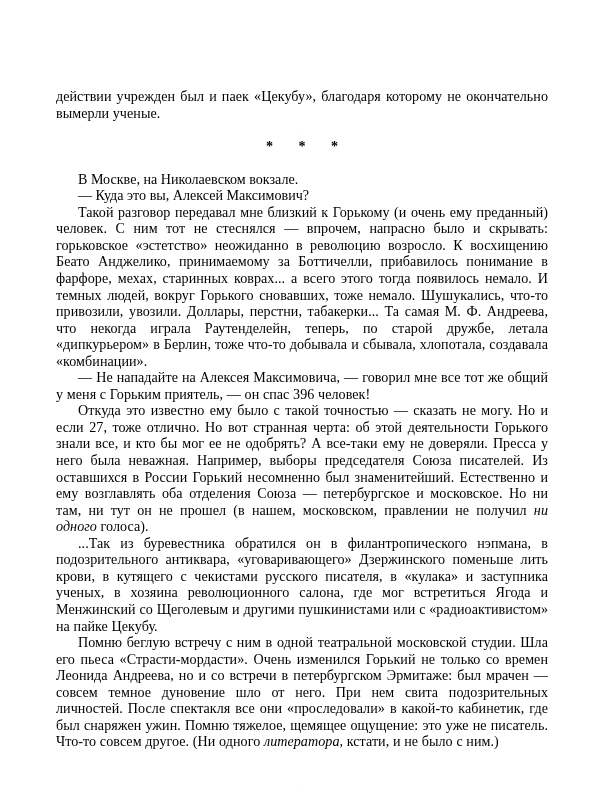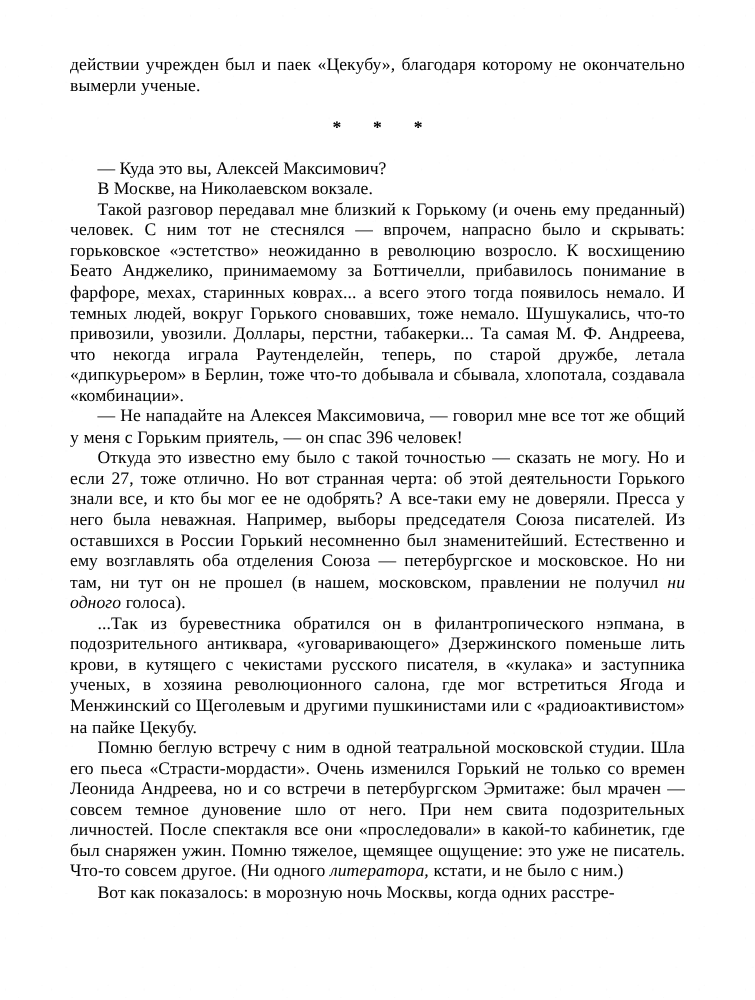--- a/index.html
+++ b/index.html
@@ -41,20 +41,21 @@
     word-spacing: 0.1px;
     hyphens: manual;
   }
 
   p.indent {
     text-indent: 22px;
   }
 
   p.noindent {
     text-indent: 0;
+    margin-top: 44px;
   }
 
   
   p.line {
     margin: 0;
     text-align: left;
     text-indent: 22px;
     font-size: 14.1px;
     line-height: 16.55px;
   }
@@ -110,33 +111,32 @@
 
     <p class="para noindent">действии учрежден был и паек «Цекубу», благодаря которому не окончательно вымерли ученые.</p>
 
 
     <div class="spacer-sm"></div>
 
     <p class="divider">* * *</p>
 
     <div class="spacer-sm"></div>
 
+    <p class="line">В Москве, на Николаевском вокзале.</p>
+
     <p class="line">— Куда это вы, Алексей Максимович?</p>
-
-    <p class="line">В Москве, на Николаевском вокзале.</p>
 
 
     <p class="para indent">Такой разговор передавал мне близкий к Горькому (и очень ему преданный) человек. С ним тот не стеснялся — впрочем, напрасно было и скрывать: горьковское «эстетство» неожиданно в революцию возросло. К восхищению Беато Анджелико, принимаемому за Боттичелли, прибавилось понимание в фарфоре, мехах, старинных коврах... а всего этого тогда появилось немало. И темных людей, вокруг Горького сновавших, тоже немало. Шушукались, что-то привозили, увозили. Доллары, перстни, табакерки... Та самая М. Ф. Андреева, что некогда играла Раутенделейн, теперь, по старой дружбе, летала «дипкурьером» в Берлин, тоже что-то добывала и сбывала, хлопотала, создавала «комбинации».</p>
 
     <p class="para indent">— Не нападайте на Алексея Максимовича, — говорил мне все тот же общий у меня с Горьким приятель, — он спас 396 человек!</p>
 
     <p class="para indent"><span>Откуда это известно ему было с такой точностью — сказать не могу. Но и если 27, тоже отлично. Но вот странная черта: об этой деятельности Горького знали все, и кто бы мог ее не одобрять? А все-таки ему не доверяли. Пресса у него была неважная. Например, выборы председателя Союза писателей. Из оставшихся в России Горький несомненно был знаменитейший. Естественно и ему возглавлять оба отделения Союза — петербургское и московское. Но ни там, ни тут он не прошел (в нашем, московском, правлении не получил </span><em class="it">ни одного</em><span> голоса).</span></p>
 
     <p class="para indent">...Так из буревестника обратился он в филантропического нэпмана, в подозрительного антиквара, «уговаривающего» Дзержинского поменьше лить крови, в кутящего с чекистами русского писателя, в «кулака» и заступника ученых, в хозяина революционного салона, где мог встретиться Ягода и Менжинский со Щеголевым и другими пушкинистами или с «радиоактивистом» на пайке Цекубу.</p>
 
     <p class="para indent"><span>Помню беглую встречу с ним в одной театральной московской студии. Шла его пьеса «Страсти-мордасти». Очень изменился Горький не только со времен Леонида Андреева, но и со встречи в петербургском Эрмитаже: был мрачен — совсем темное дуновение шло от него. При нем свита подозрительных личностей. После спектакля все они «проследовали» в какой-то кабинетик, где был снаряжен ужин. Помню тяжелое, щемящее ощущение: это уже не писатель. Что-то совсем другое. (Ни одного </span><em class="it">литератора,</em><span> кстати, и не было с ним.)</span></p>
 
-    <p class="para indent">Вот как показалось: в морозную ночь Москвы, когда одних расстре-</p>
 
   </div>
 
 
 </div>
 
 </body></html>

